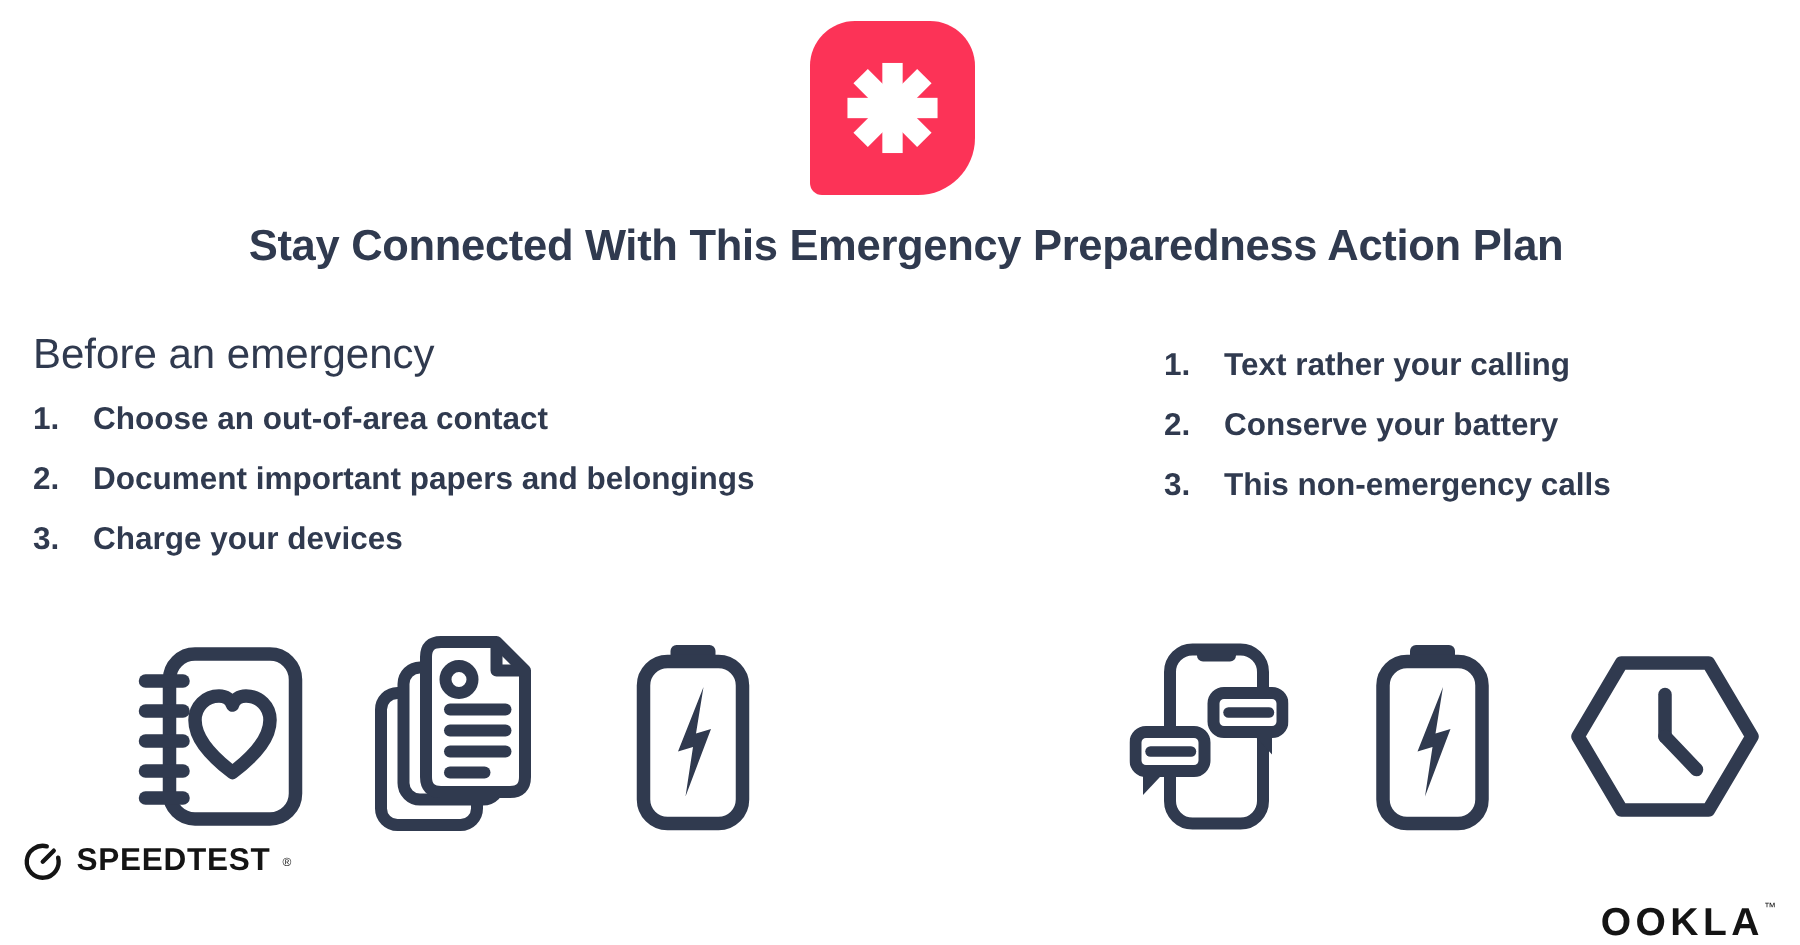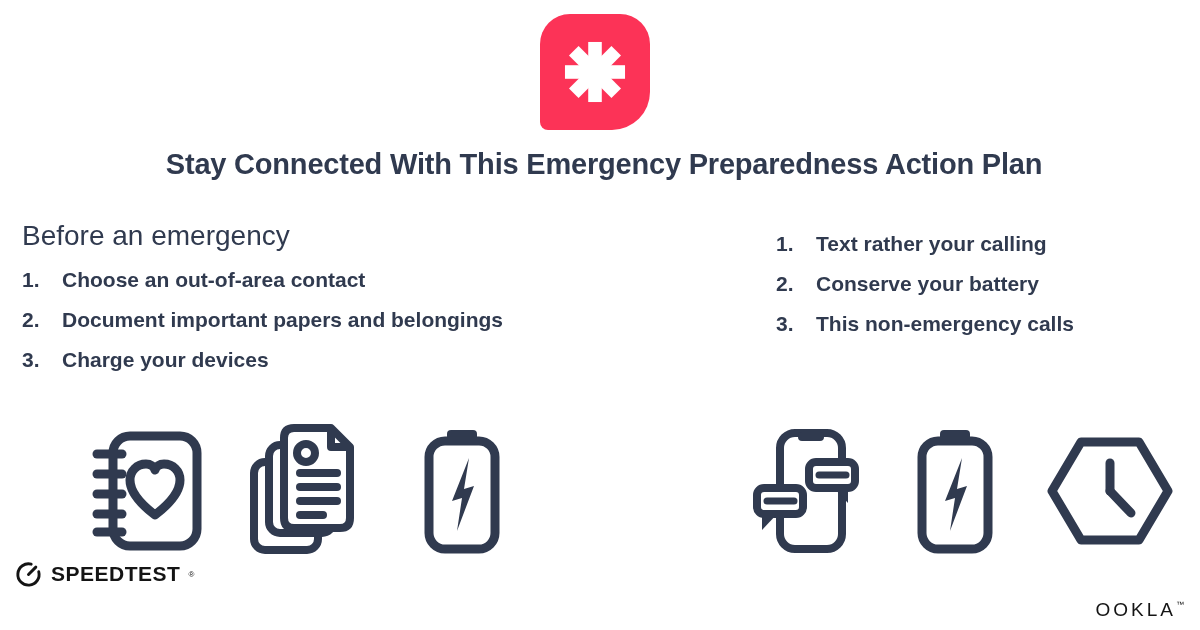--- a/index.html
+++ b/index.html
@@ -61,21 +61,21 @@
     display:flex;align-items:center;gap:8px;color:var(--ink);
   }
   .st-word{
     font-size:21px;font-weight:700;letter-spacing:0.5px;color:var(--ink);
   }
   .tm{font-size:8px;vertical-align:top;position:relative;top:1px;color:var(--ink);}
   .footer-right{
     position:absolute;right:16px;top:599px;color:var(--ink);
   }
   .ookla-word{
-    font-size:19px;font-weight:400;letter-spacing:3px;color:var(--ink);
+    font-size:26px;font-weight:700;letter-spacing:3px;color:var(--ink);
   }
 </style>
 </head>
 <body>
 
 <div class="canvas">
 
   <div class="bubble">
     <svg width="62" height="62" viewBox="0 0 64 64">
       <g fill="#ffffff">

